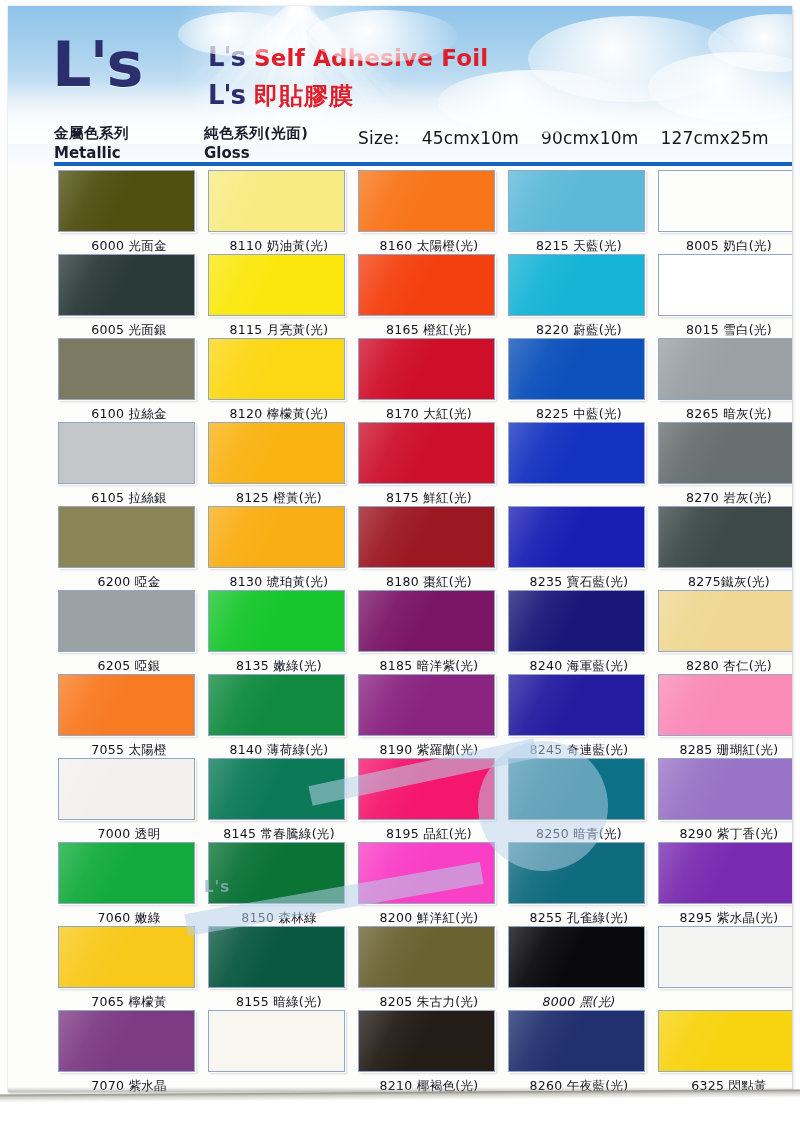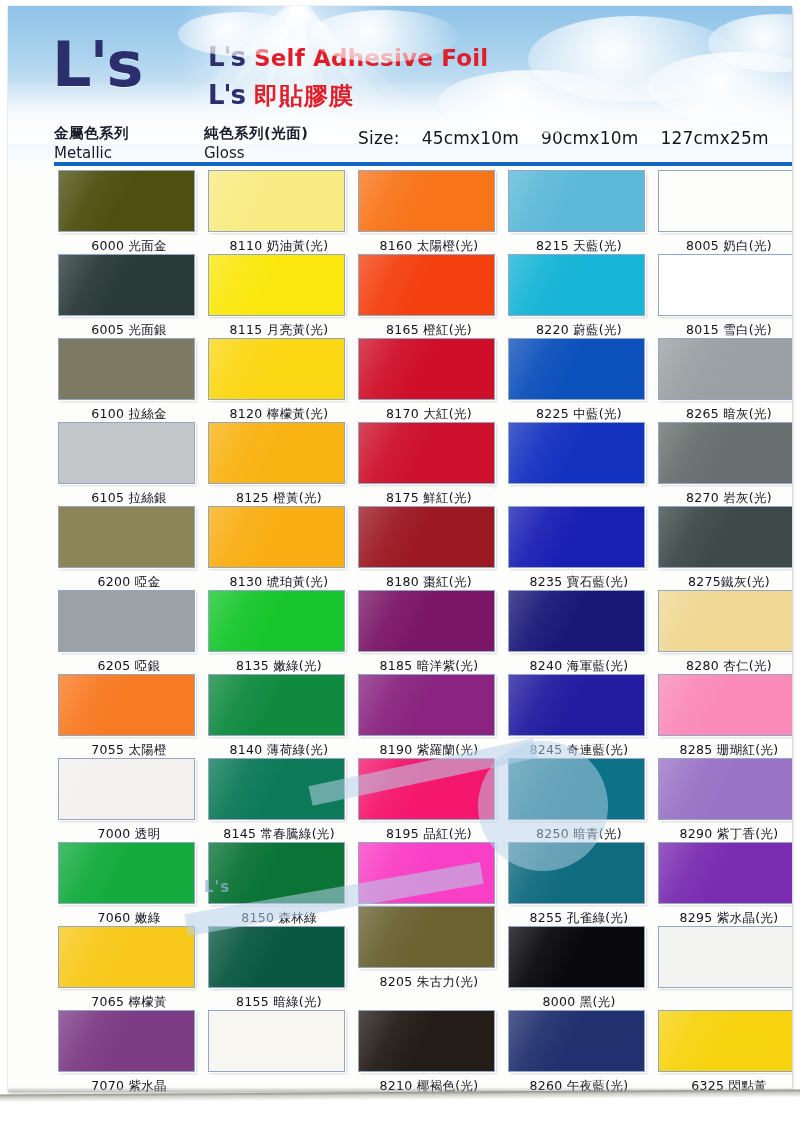--- a/index.html
+++ b/index.html
@@ -79,21 +79,21 @@
     font-size:24px; color:#e01e2a; letter-spacing:1px;
   }
 
   
   #col-captions { position:absolute; left:0; top:112px; width:784px; height:48px; }
   .cap {
     position:absolute; 
     font-family:"DejaVu Sans", sans-serif; color:#1b1b2c;
   }
   .cap .cn { display:block; font-size:14.5px; font-weight:bold; letter-spacing:.5px; }
-  .cap .en { display:block; font-size:15px; font-weight:normal; margin-top:1px; }
+  .cap .en { display:block; font-size:15px; font-weight:bold; margin-top:1px; }
   #cap-size {
     position:absolute; left:350px; top:10px;
     font-family:"DejaVu Sans", sans-serif; font-size:17px; color:#151520;
     white-space:nowrap; letter-spacing:.2px;
   }
   #cap-size span { margin-right:22px; }
   #cap-size span:last-child { margin-right:0; }
 
   
   .cap-rule { position:absolute; height:4px; background:#1565c0; top:156px; }
@@ -341,21 +341,21 @@
           <div class="label">8190 紫羅蘭(光)</div>
         </div>
         <div class="cell" style="top: 592px; height: 88px;">
           <div class="swatch glossy" style="background: rgb(245, 23, 109);"></div>
           <div class="label">8195 品紅(光)</div>
         </div>
         <div class="cell" style="top: 676px; height: 88px; text-align: right;">
           <div class="swatch glossy" style="background: rgb(249, 63, 198);"></div>
           <div class="label">8200 鮮洋紅(光)</div>
         </div>
-        <div class="cell" style="top: 740px; height: 88px;">
+        <div class="cell" style="top: 760px; height: 88px;">
           <div class="swatch glossy" style="background: rgb(106, 98, 49);"></div>
           <div class="label">8205 朱古力(光)</div>
         </div>
         <div class="cell" style="top: 844px; height: 68px;">
           <div class="swatch glossy" style="background: rgb(36, 28, 23);"></div>
           <div class="label">8210 椰褐色(光)</div>
         </div>
       </div>
       <div class="col" style="left: 496px;">
         <div class="cell" style="top: 4px; height: 88px;">
@@ -387,21 +387,21 @@
           <div class="label">8245 奇連藍(光)</div>
         </div>
         <div class="cell" style="top: 592px; height: 88px;">
           <div class="swatch glossy" style="background: rgb(13, 114, 136);"></div>
           <div class="label">8250 暗青(光)</div>
         </div>
         <div class="cell" style="top: 676px; height: 88px;">
           <div class="swatch glossy" style="background: rgb(15, 107, 126);"></div>
           <div class="label">8255 孔雀綠(光)</div>
         </div>
-        <div class="cell" style="top: 760px; height: 88px;">
+        <div class="cell" style="top: 760px; height: 88px; font-style: italic;">
           <div class="swatch glossy" style="background: rgb(10, 10, 12);"></div>
           <div class="label">8000 黑(光)</div>
         </div>
         <div class="cell" style="top: 844px; height: 88px;">
           <div class="swatch glossy" style="background: rgb(33, 48, 110);"></div>
           <div class="label">8260 午夜藍(光)</div>
         </div>
       </div>
       <div class="col" style="left: 646px;">
         <div class="cell" style="top: 4px; height: 88px;">

